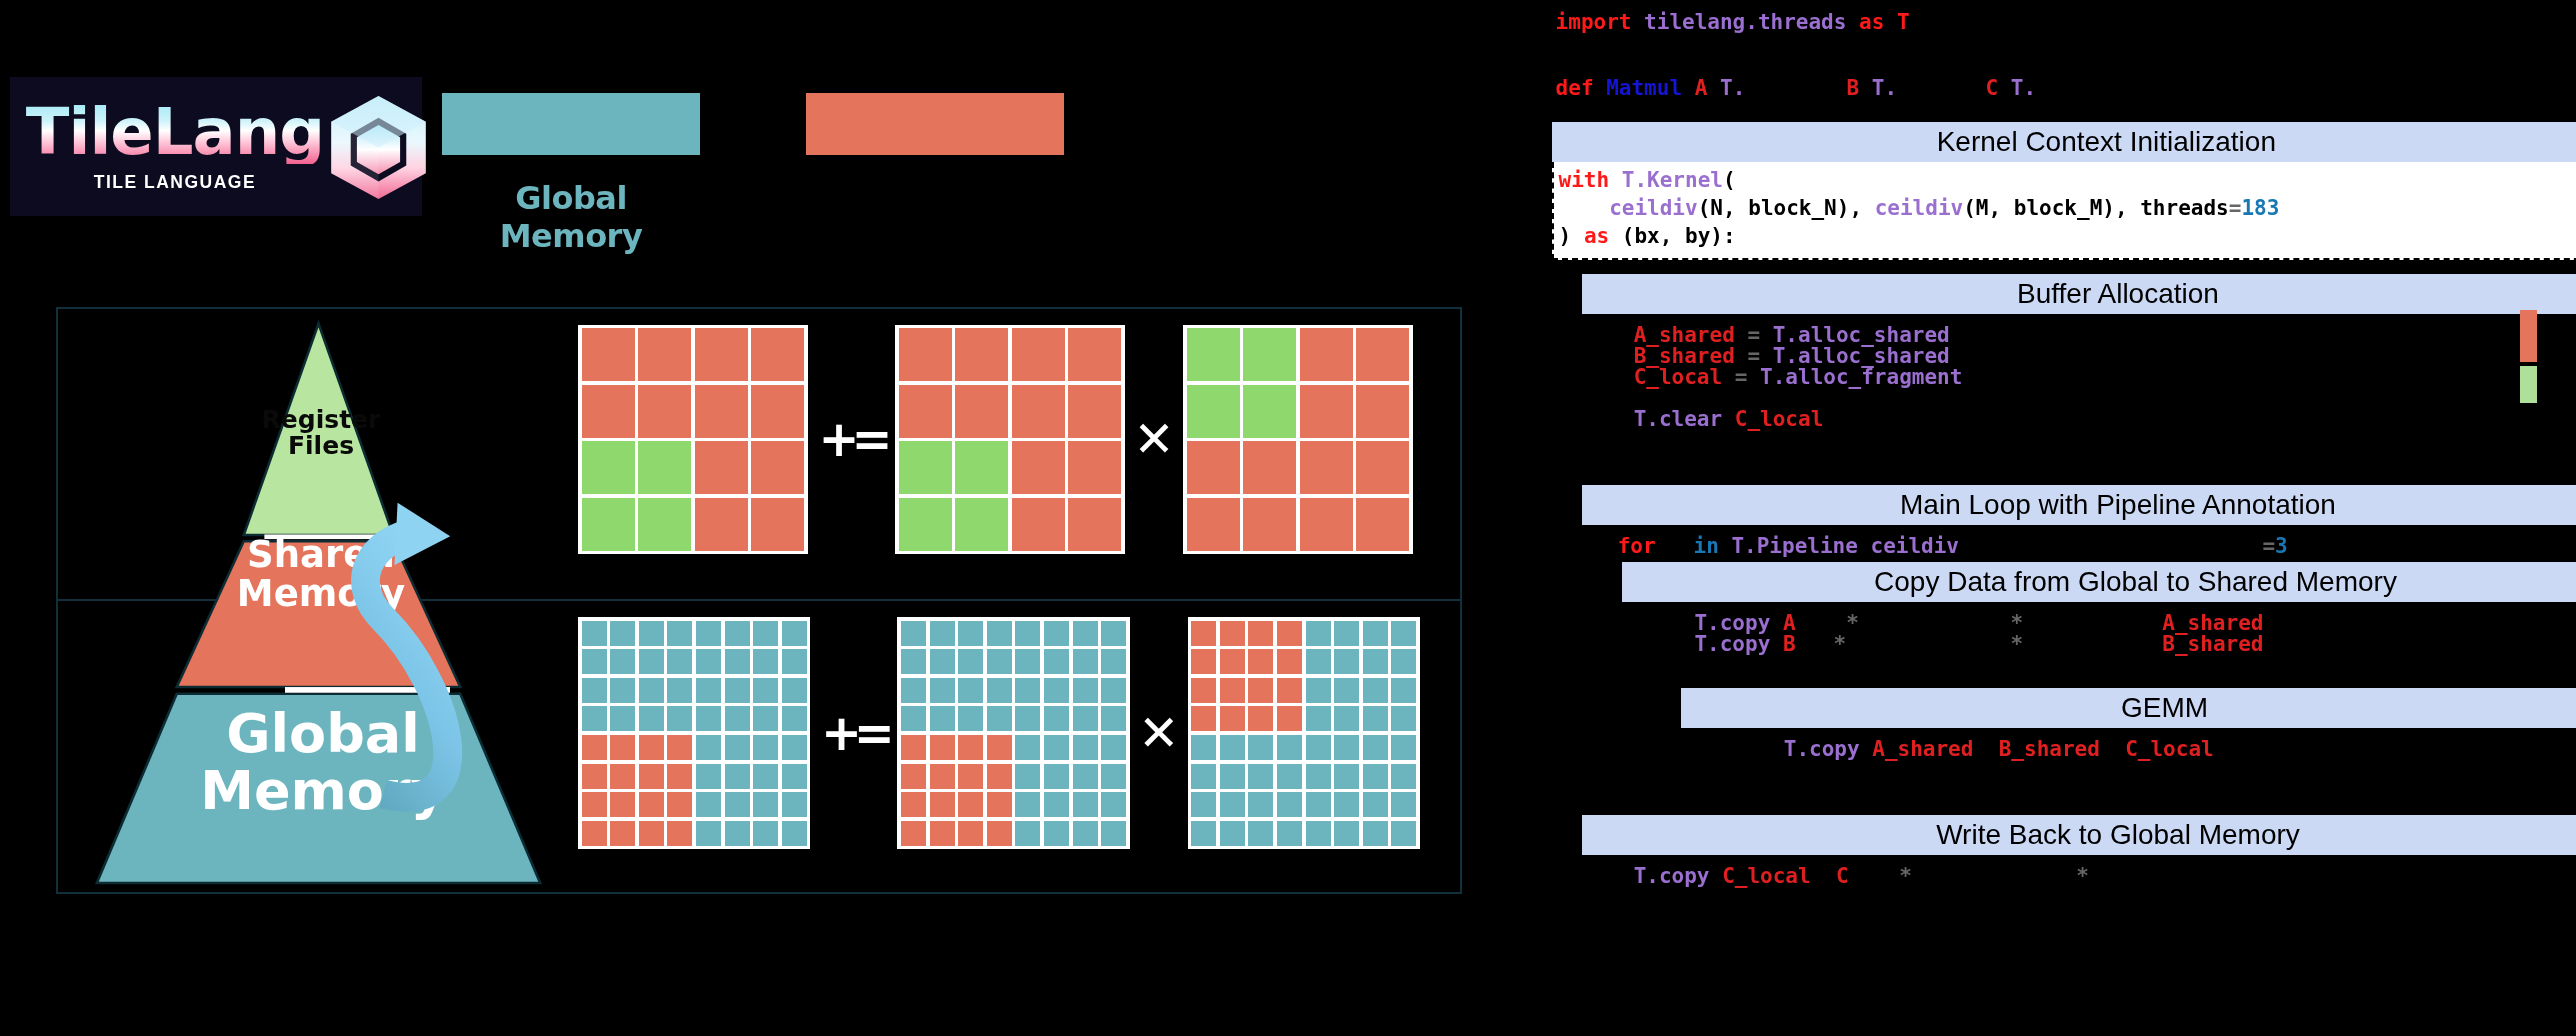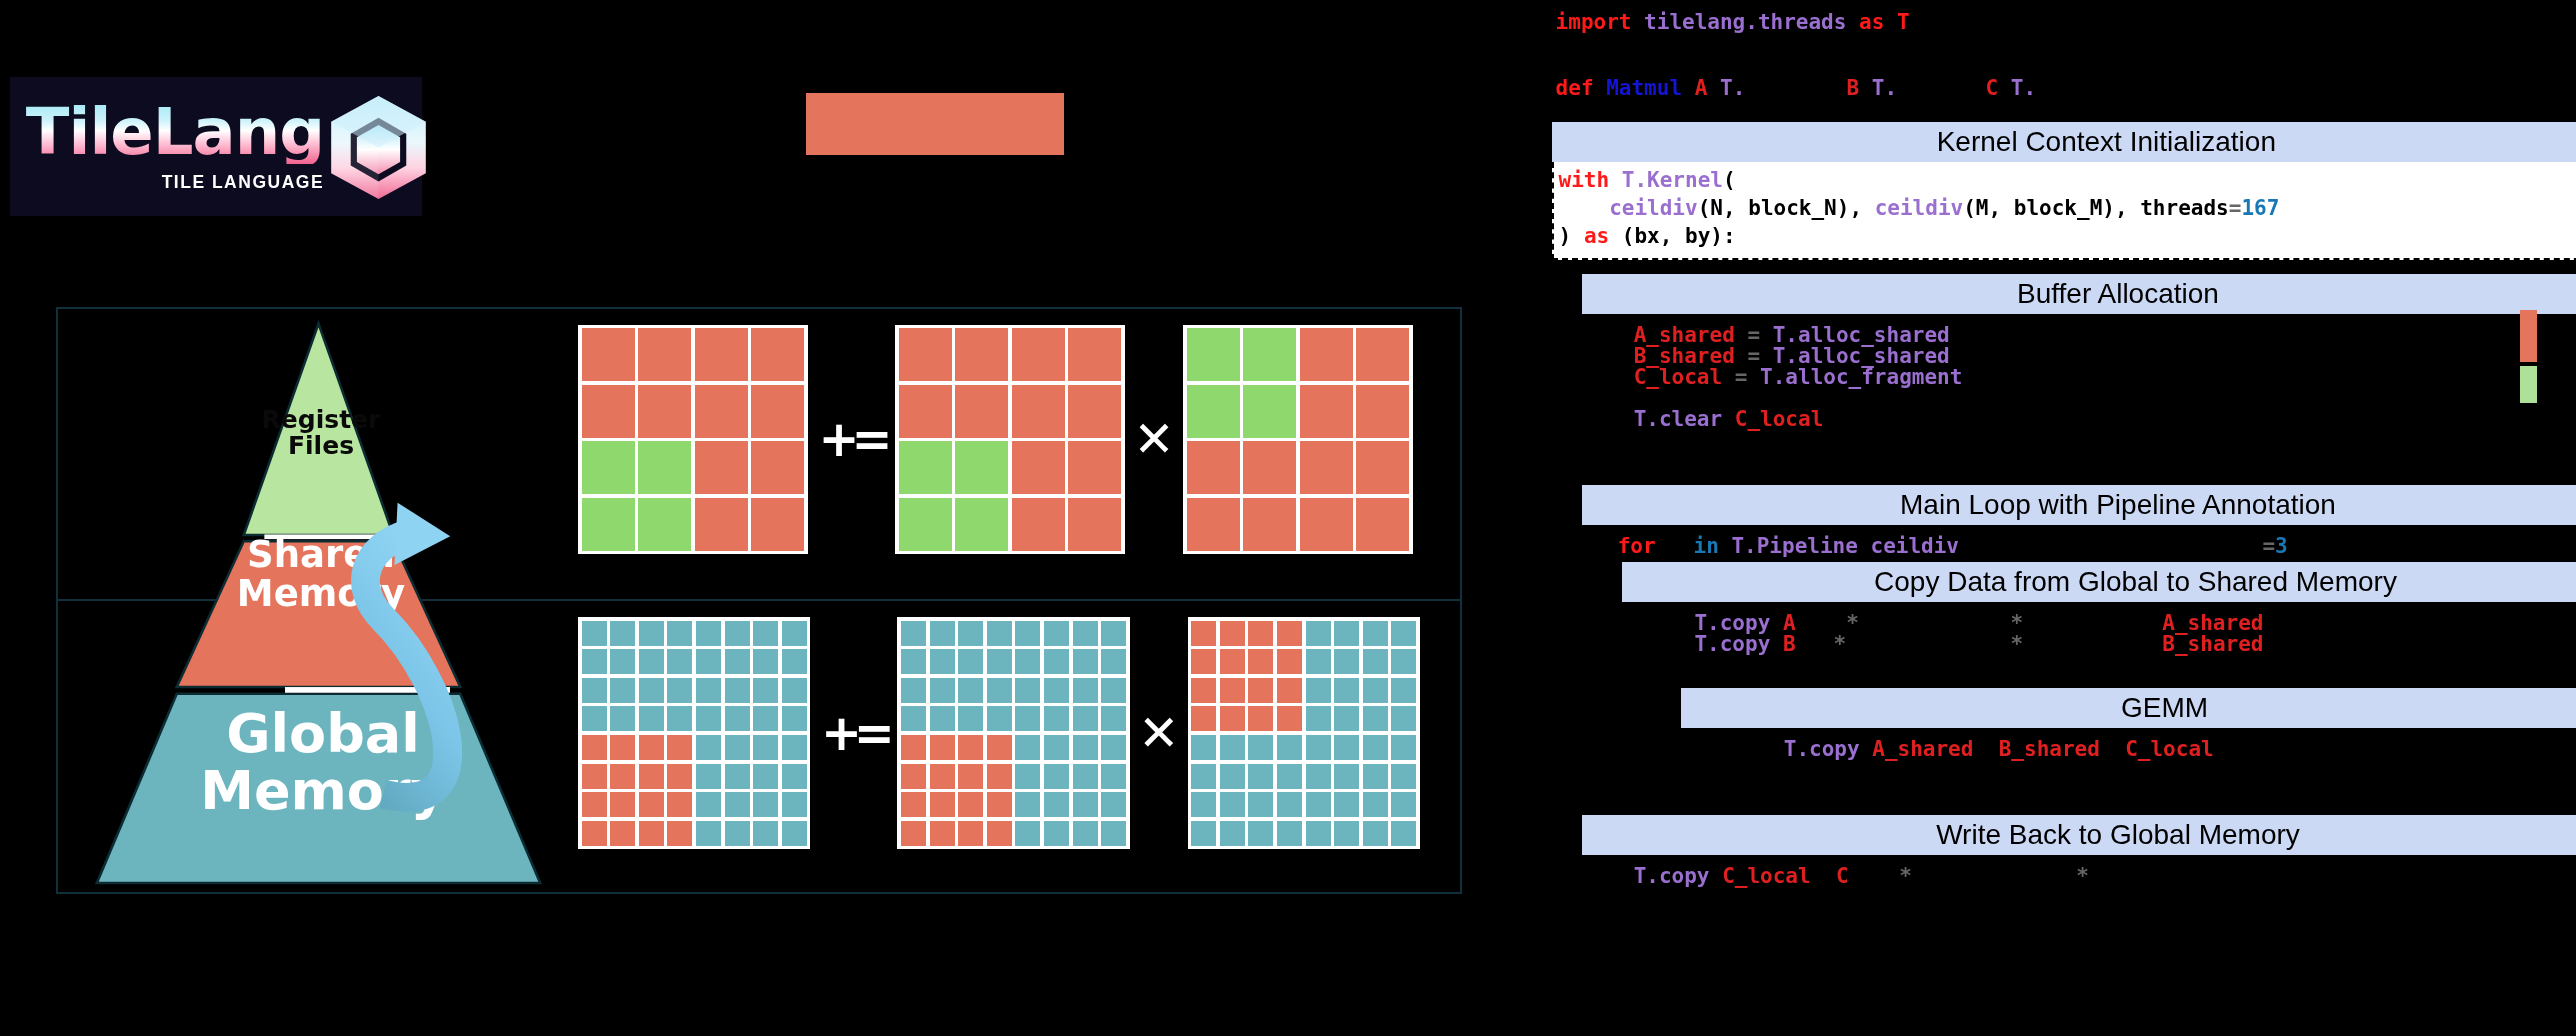--- a/index.html
+++ b/index.html
@@ -11,21 +11,21 @@
   }
 
   
   #left-panel { position:absolute; left:0; top:0; width:1535px; height:1037px; }
 
   
   #logo-card {
     position:absolute; left:10.3px; top:77px; width:412px; height:139px;
     background:#0d0b1f; display:flex; align-items:center; padding:0 15.5px;
   }
-  #logo-text-wrap { display:flex; flex-direction:column; align-items:flex-end; flex:1; }
+  #logo-text-wrap { display:flex; flex-direction:column; align-items:center; flex:1; }
   #logo-wordmark {
     font-family:"DejaVu Sans", sans-serif;
     font-size:64px; font-weight:700; letter-spacing:-1px; line-height:1;
     background:linear-gradient(180deg,#9fe8f5 0%,#cdf2fa 32%,#ffffff 48%,#ffc6d9 66%,#f2628f 100%);
     -webkit-background-clip:text; background-clip:text; color:transparent;
   }
   #logo-sub {
     font-family:"Liberation Sans", sans-serif;
     font-size:17.5px; font-weight:700; letter-spacing:1.5px; color:#fff; margin-top:7.2px;
   }
@@ -124,20 +124,24 @@
         </linearGradient>
       </defs>
       <polygon points="100,6 192,56 192,156 100,206 8,156 8,56" fill="url(#lg1)"></polygon>
       <polygon points="100,48 154,79 154,141 100,172 46,141 46,79" fill="#0d0b1f"></polygon>
       <polygon points="100,62 142,86 142,134 100,158 58,134 58,86" fill="url(#lg2)"></polygon>
       <path d="M100,6 L192,56 L100,106 L8,56 Z" fill="#cdeffb" opacity="0.55"></path>
       <path d="M8,56 L100,106 L100,206 L8,156 Z" fill="#ffffff" opacity="0.10"></path>
     </svg>
   </div>
 
+  <div class="legend-item" id="legend-global">
+    <div class="legend-swatch" style="background:#6cb5bf"></div>
+    <div class="legend-label" style="color:#6cb5bf">Global Memory</div>
+  </div>
   <div class="legend-item" id="legend-shared">
     <div class="legend-swatch" style="background:#e4755c"></div>
   </div>
 
   <div id="diagram">
     <div id="diagram-divider"></div>
 
     <svg id="pyramid" viewBox="0 0 1030 1160">
       <polygon points="515,40 660,450 370,450" fill="#b8e6a0" stroke="#0d2b33" stroke-width="5"></polygon>
       <polygon points="370,462 660,462 790,745 240,745" fill="#e4755c" stroke="#0d2b33" stroke-width="5"></polygon>
@@ -434,21 +438,21 @@
 
   <div class="code-line" style="position:absolute;left:20.6px;top:12.4px;"><span class="kw">import</span><span class="fn"> tilelang.threads </span><span class="kw">as</span><span class="kw"> T</span></div>
 
   <div class="code-line" style="position:absolute;left:20.6px;top:78px;"><span class="kw">def</span><span class="fnb"> Matmul</span><span class="var"> A</span><span class="fn"> T.</span><span class="dark">        </span><span class="var">B</span><span class="fn"> T.</span><span class="dark">       </span><span class="var">C</span><span class="fn"> T.</span></div>
 
   <div id="sections-host" style="position:absolute;left:0;top:0;width:100%;height:100%;">
       <div style="position: absolute; left: 1.5%; width: 95%; top: 122px;">
         <div class="sec-header">Kernel Context Initialization</div>
         <div id="kernel-box">
           <div class="code-line"><span class="kw">with </span><span class="fn">T.Kernel</span><span class="dark">(</span></div>
-          <div class="code-line"><span class="dark">    </span><span class="fn">ceildiv</span><span class="dark">(N, block_N), </span><span class="fn">ceildiv</span><span class="dark">(M, block_M), </span><span class="dark">threads</span><span class="opg">=</span><span class="num">167</span></div>
+          <div class="code-line"><span class="dark">    </span><span class="fn">ceildiv</span><span class="dark">(N, block_N), </span><span class="fn">ceildiv</span><span class="dark">(M, block_M), </span><span class="dark">threads</span><span class="opg">=</span><span class="num">183</span></div>
           <div class="code-line"><span class="dark">) </span><span class="kw">as</span><span class="dark"> (bx, by):</span></div>
         </div>
       </div>
       <div style="position: absolute; left: 4%; width: 92%; top: 274px;">
         <div class="sec-header">Buffer Allocation</div>
         <div style="padding-top: 11.3px; padding-left: 52px;">
           <div class="code-line"><span class="var">A_shared </span><span class="opg">=</span><span class="fn"> T.alloc_shared</span></div>
           <div class="code-line"><span class="var">B_shared </span><span class="opg">=</span><span class="fn"> T.alloc_shared</span></div>
           <div class="code-line"><span class="var">C_local </span><span class="opg">=</span><span class="fn"> T.alloc_fragment</span></div>
           <div class="code-line">&nbsp;</div>

